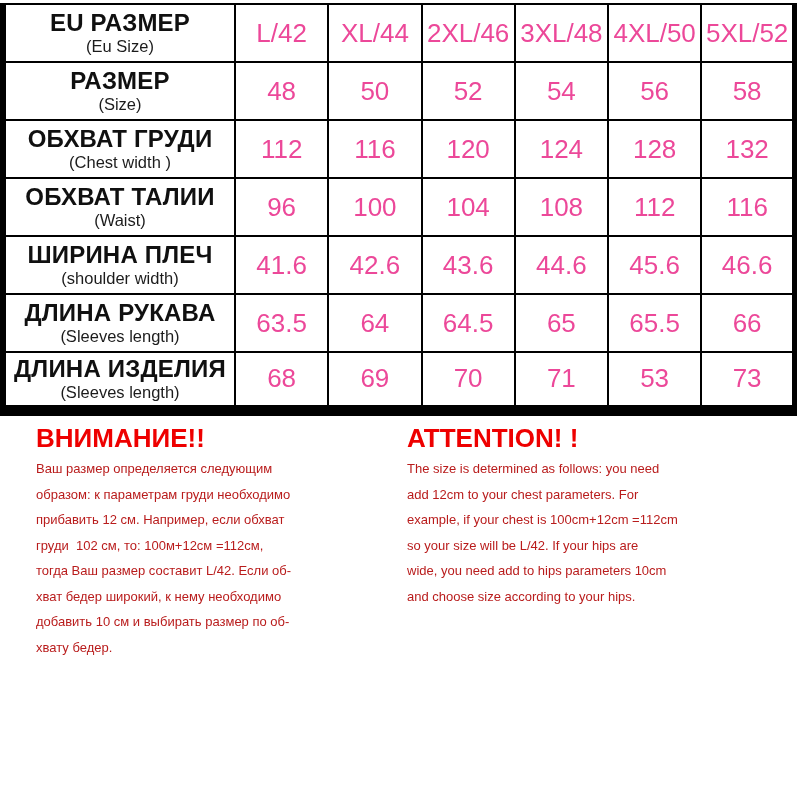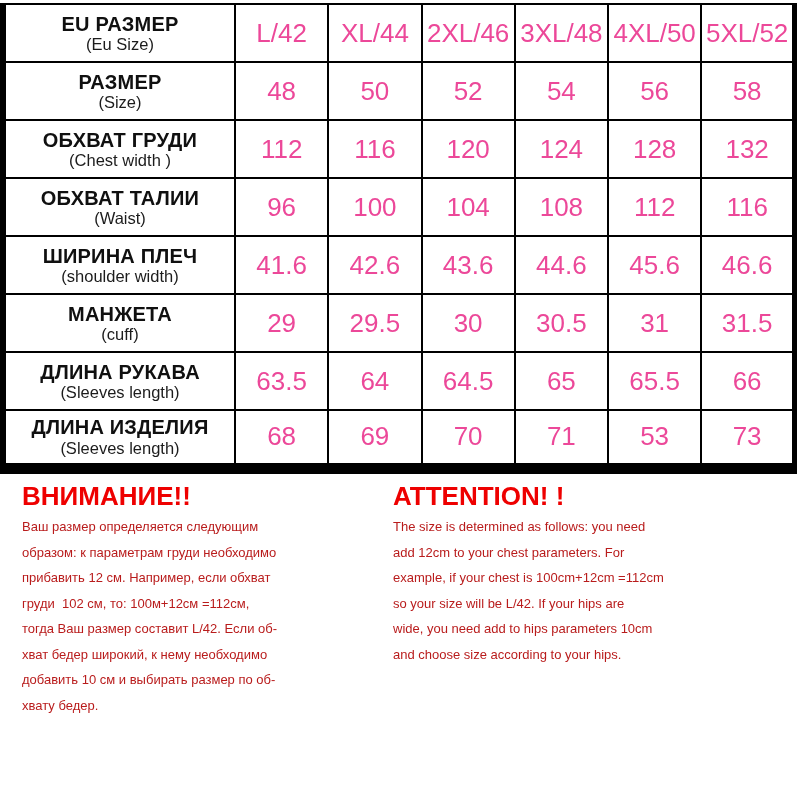--- a/index.html
+++ b/index.html
@@ -32,36 +32,36 @@
     height: 58px;
     padding: 0;
     background: #fff;
   }
   table.size-table th { width: 232px; font-weight: normal; }
   table.size-table td {
     font-size: 26px;
     color: #ec4899;
   }
   .row-label {
-    font-size: 20px;
+    font-size: 24px;
     font-weight: bold;
     color: #101010;
     line-height: 1.12;
     letter-spacing: 0.2px;
   }
   .row-sublabel {
     font-size: 16.5px;
     color: #1c1c1c;
     line-height: 1.12;
   }
 
   
   .notes {
     display: flex;
-    padding-left: 22px;
+    padding-left: 36px;
     margin-top: 8px;
   }
   .note { width: 371px; }
   .note-heading {
     margin: 0 0 4px 0;
     font-size: 26px;
     font-weight: bold;
     color: #ee0000;
     line-height: 1.1;
   }
@@ -135,32 +135,20 @@
           </th>
           <td>41.6</td>
           <td>42.6</td>
           <td>43.6</td>
           <td>44.6</td>
           <td>45.6</td>
           <td>46.6</td>
         </tr>
         <tr>
           <th>
-            <div class="row-label">МАНЖЕТА</div>
-            <div class="row-sublabel">(cuff)</div>
-          </th>
-          <td>29</td>
-          <td>29.5</td>
-          <td>30</td>
-          <td>30.5</td>
-          <td>31</td>
-          <td>31.5</td>
-        </tr>
-        <tr>
-          <th>
             <div class="row-label">ДЛИНА РУКАВА</div>
             <div class="row-sublabel">(Sleeves length)</div>
           </th>
           <td>63.5</td>
           <td>64</td>
           <td>64.5</td>
           <td>65</td>
           <td>65.5</td>
           <td>66</td>
         </tr>

